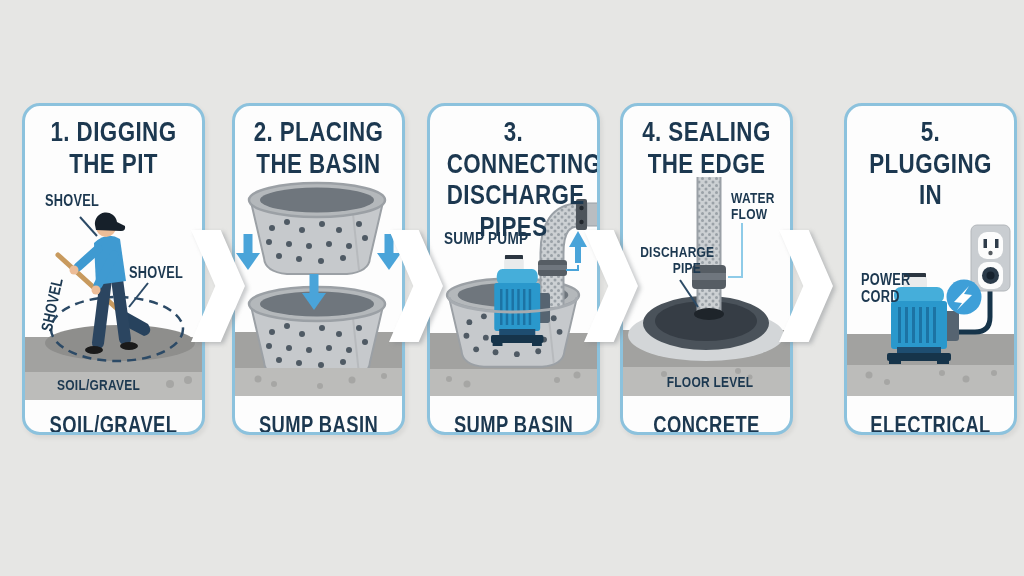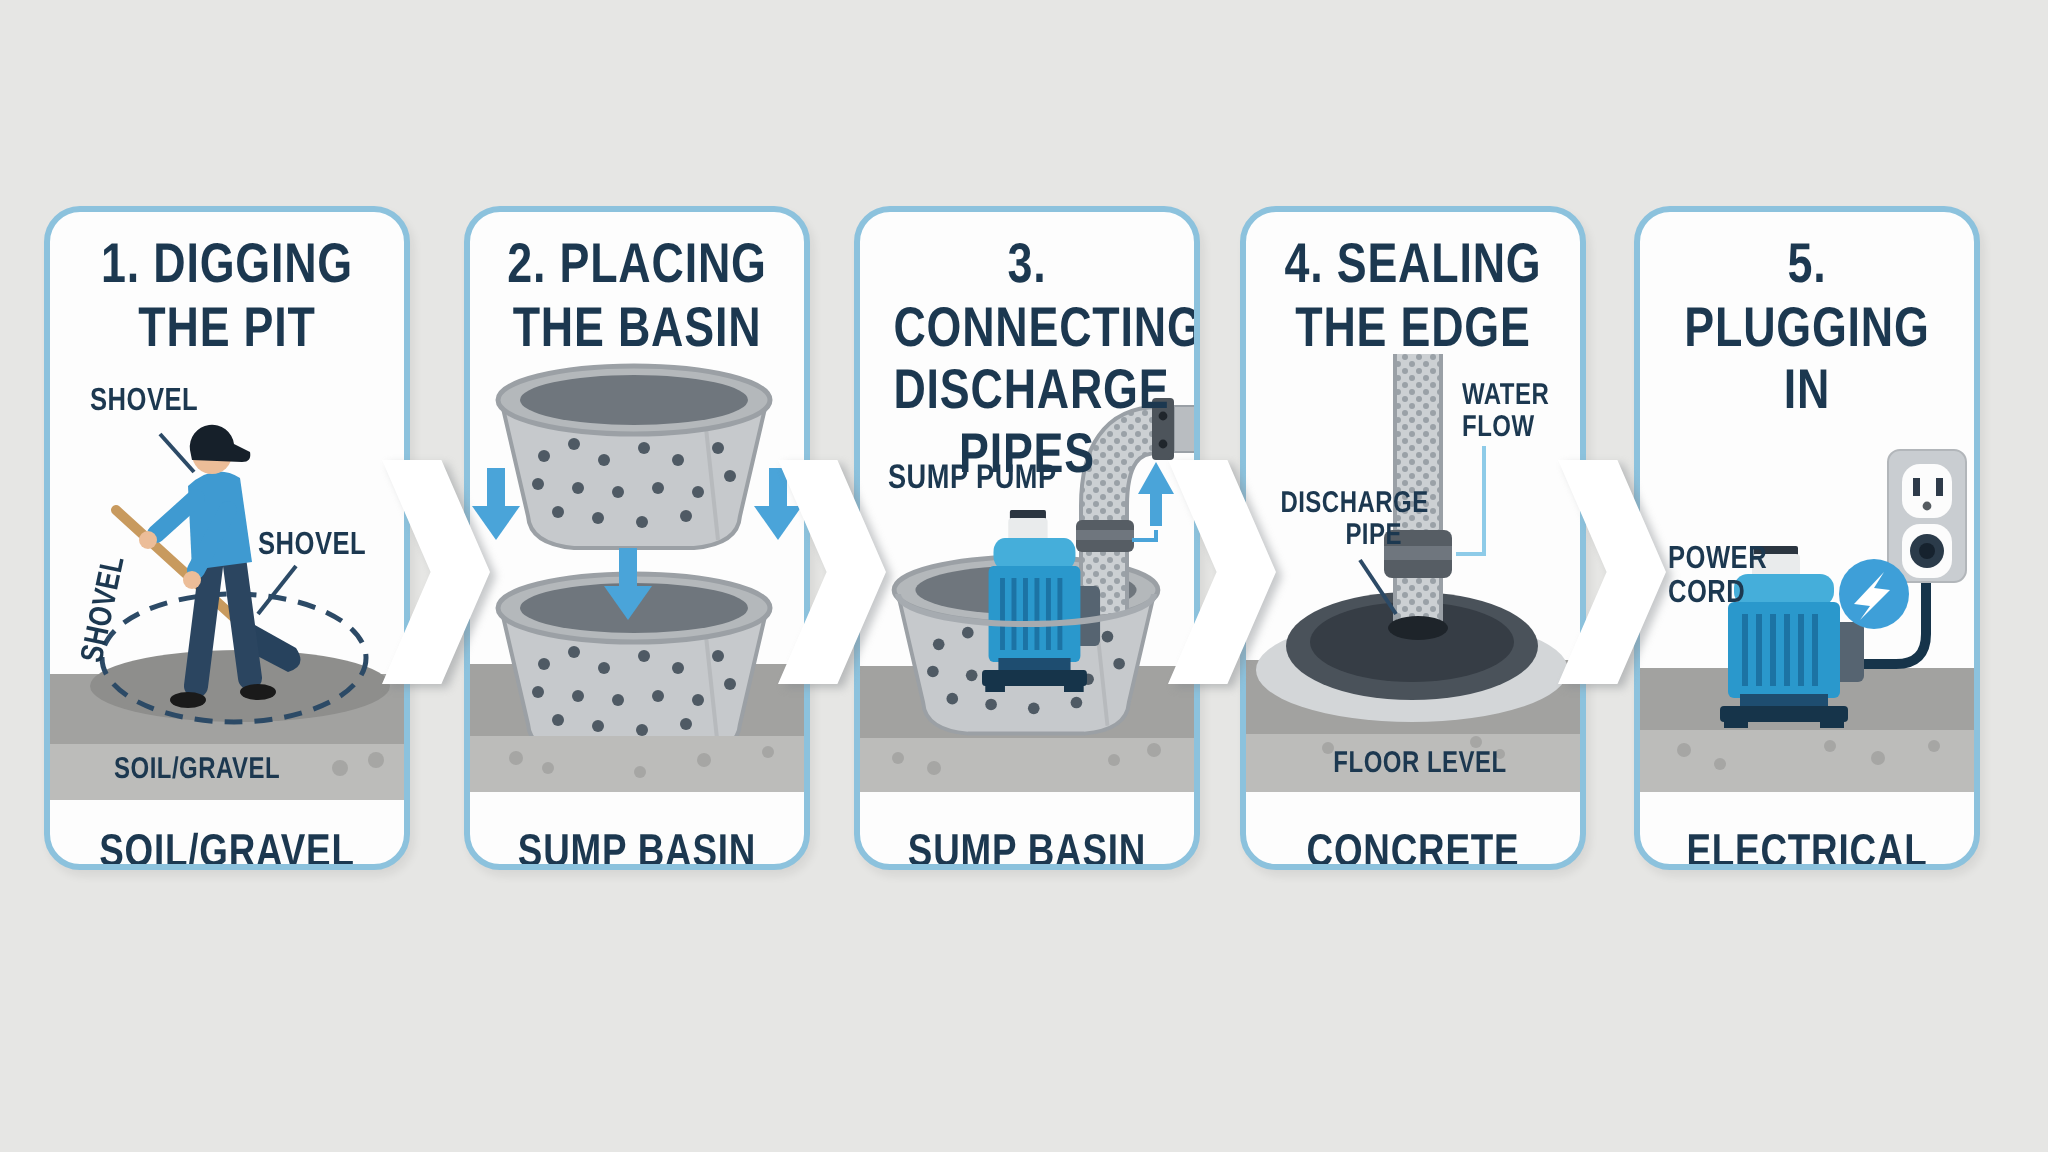--- a/index.html
+++ b/index.html
@@ -216,21 +216,21 @@
   <div class="title">4. SEALING
 THE EDGE</div>
   <div class="lbl small" style="left:108px;top:84px">WATER
 FLOW</div>
   <div class="lbl small right" style="left:2px;top:138px;width:76px">DISCHARGE
 PIPE</div>
   <div class="lbl small center" style="left:28px;top:268px;width:118px">FLOOR LEVEL</div>
   <div class="caption">CONCRETE SEAL</div>
 </div>
 
-<div class="panel" style="left:817px;width:173px">
+<div class="panel" style="left:844px;width:173px">
   <svg class="illo" width="173" height="352" viewBox="0 0 173 352">
     <rect x="0" y="231" width="173" height="31" fill="#a2a2a0"></rect>
     <rect x="0" y="262" width="173" height="31" fill="#bcbcba"></rect>
     <g fill="#a6a6a4">
       <circle cx="25" cy="272" r="3.5"></circle>
         <circle cx="43" cy="279" r="3"></circle>
         <circle cx="98" cy="270" r="3"></circle>
       <circle cx="122" cy="276" r="3.5"></circle>
         <circle cx="150" cy="270" r="3"></circle>
     </g>

